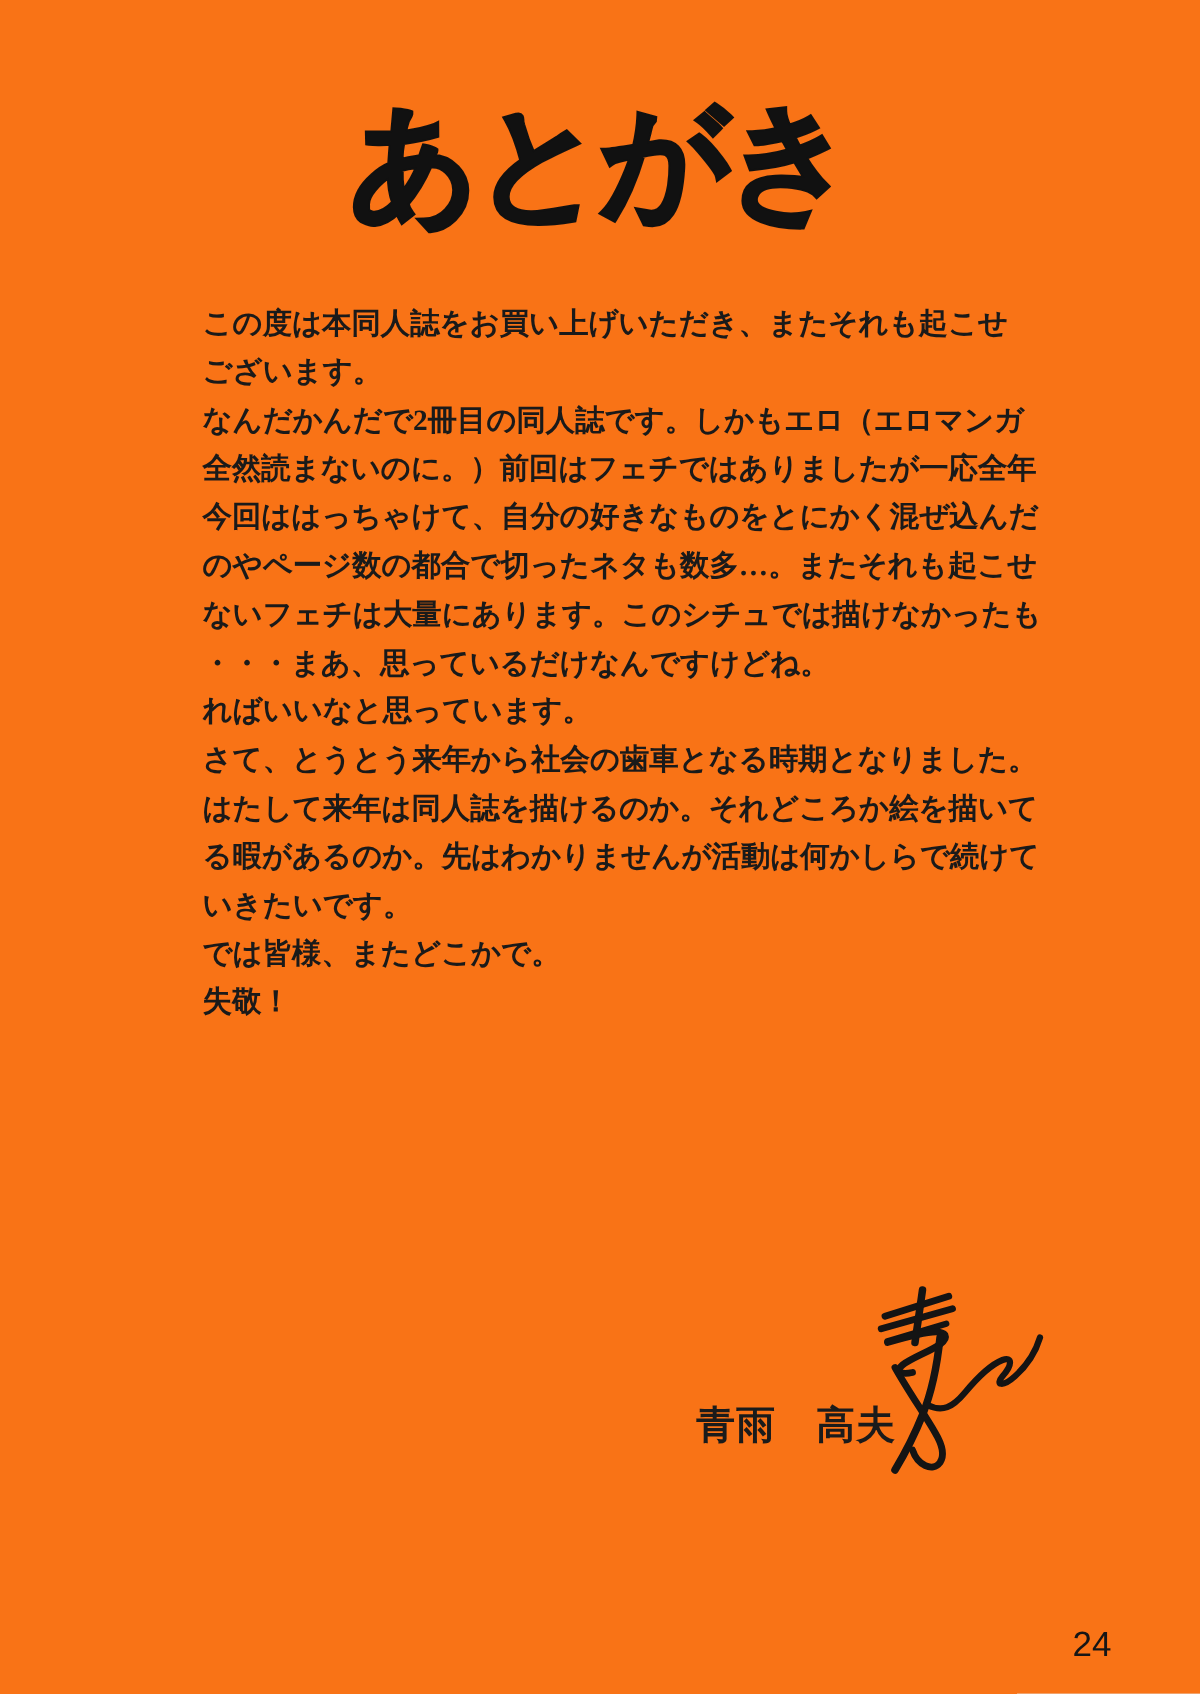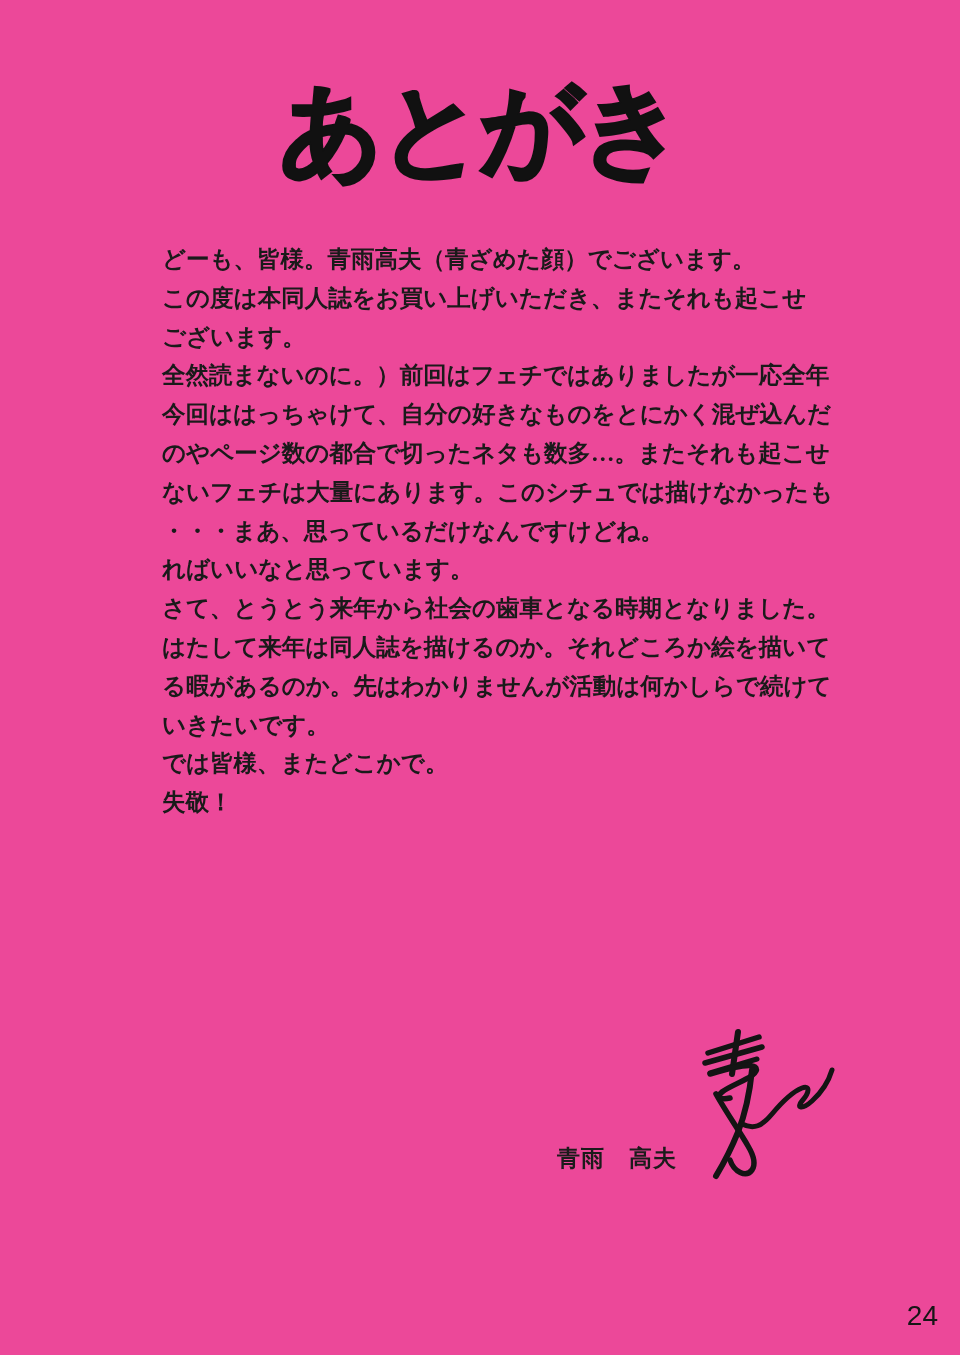--- a/index.html
+++ b/index.html
@@ -5,21 +5,21 @@
   html, body {
     margin: 0;
     padding: 0;
     background: #e8e8e8;
   }
   .page {
     position: relative;
     width: 960px;
     height: 1355px;
     margin: 0 auto;
-    background: #ec4899;
+    background: #f97316;
     overflow: hidden;
     color: #161616;
   }
   .title {
     position: absolute;
     top: 62px;
     left: 0;
     width: 960px;
     margin: 0;
     text-align: center;
@@ -54,55 +54,54 @@
     top: 1020px;
     width: 960px;
     height: 200px;
   }
   .author-name {
     position: absolute;
     left: 557px;
     top: 99px;
     font-family: "DejaVu Sans", "Liberation Sans", sans-serif;
     font-weight: 700;
-    font-size: 23px;
+    font-size: 31px;
     letter-spacing: 1px;
     color: #1b1b1b;
     white-space: nowrap;
-    margin-top: 24px;
   }
   .author-signature {
     position: absolute;
     left: 696px;
     top: 8px;
     width: 142px;
     height: 162px;
   }
   .page-number {
     position: absolute;
     left: 858px;
     top: 1300px;
     width: 80px;
-    text-align: right;
+    text-align: left;
     font-family: "Liberation Sans", "DejaVu Sans", sans-serif;
     font-size: 28px;
     color: #161616;
   }
 </style>
 </head>
 <body>
 
 <div class="page">
 
   <h1 class="title">あとがき</h1>
 
   <div class="body-text">
-    <div class="line">どーも、皆様。青雨高夫（青ざめた顔）でございます。</div>
     <div class="line">この度は本同人誌をお買い上げいただき、またそれも起こせ</div>
     <div class="line">ございます。</div>
+    <div class="line">なんだかんだで2冊目の同人誌です。しかもエロ（エロマンガ</div>
     <div class="line">全然読まないのに。）前回はフェチではありましたが一応全年</div>
     <div class="line">今回ははっちゃけて、自分の好きなものをとにかく混ぜ込んだ</div>
     <div class="line">のやページ数の都合で切ったネタも数多…。またそれも起こせ</div>
     <div class="line">ないフェチは大量にあります。このシチュでは描けなかったも</div>
     <div class="line">・・・まあ、思っているだけなんですけどね。</div>
     <div class="line">ればいいなと思っています。</div>
     <div class="line">さて、とうとう来年から社会の歯車となる時期となりました。</div>
     <div class="line">はたして来年は同人誌を描けるのか。それどころか絵を描いて</div>
     <div class="line">る暇があるのか。先はわかりませんが活動は何かしらで続けて</div>
     <div class="line">いきたいです。</div>

